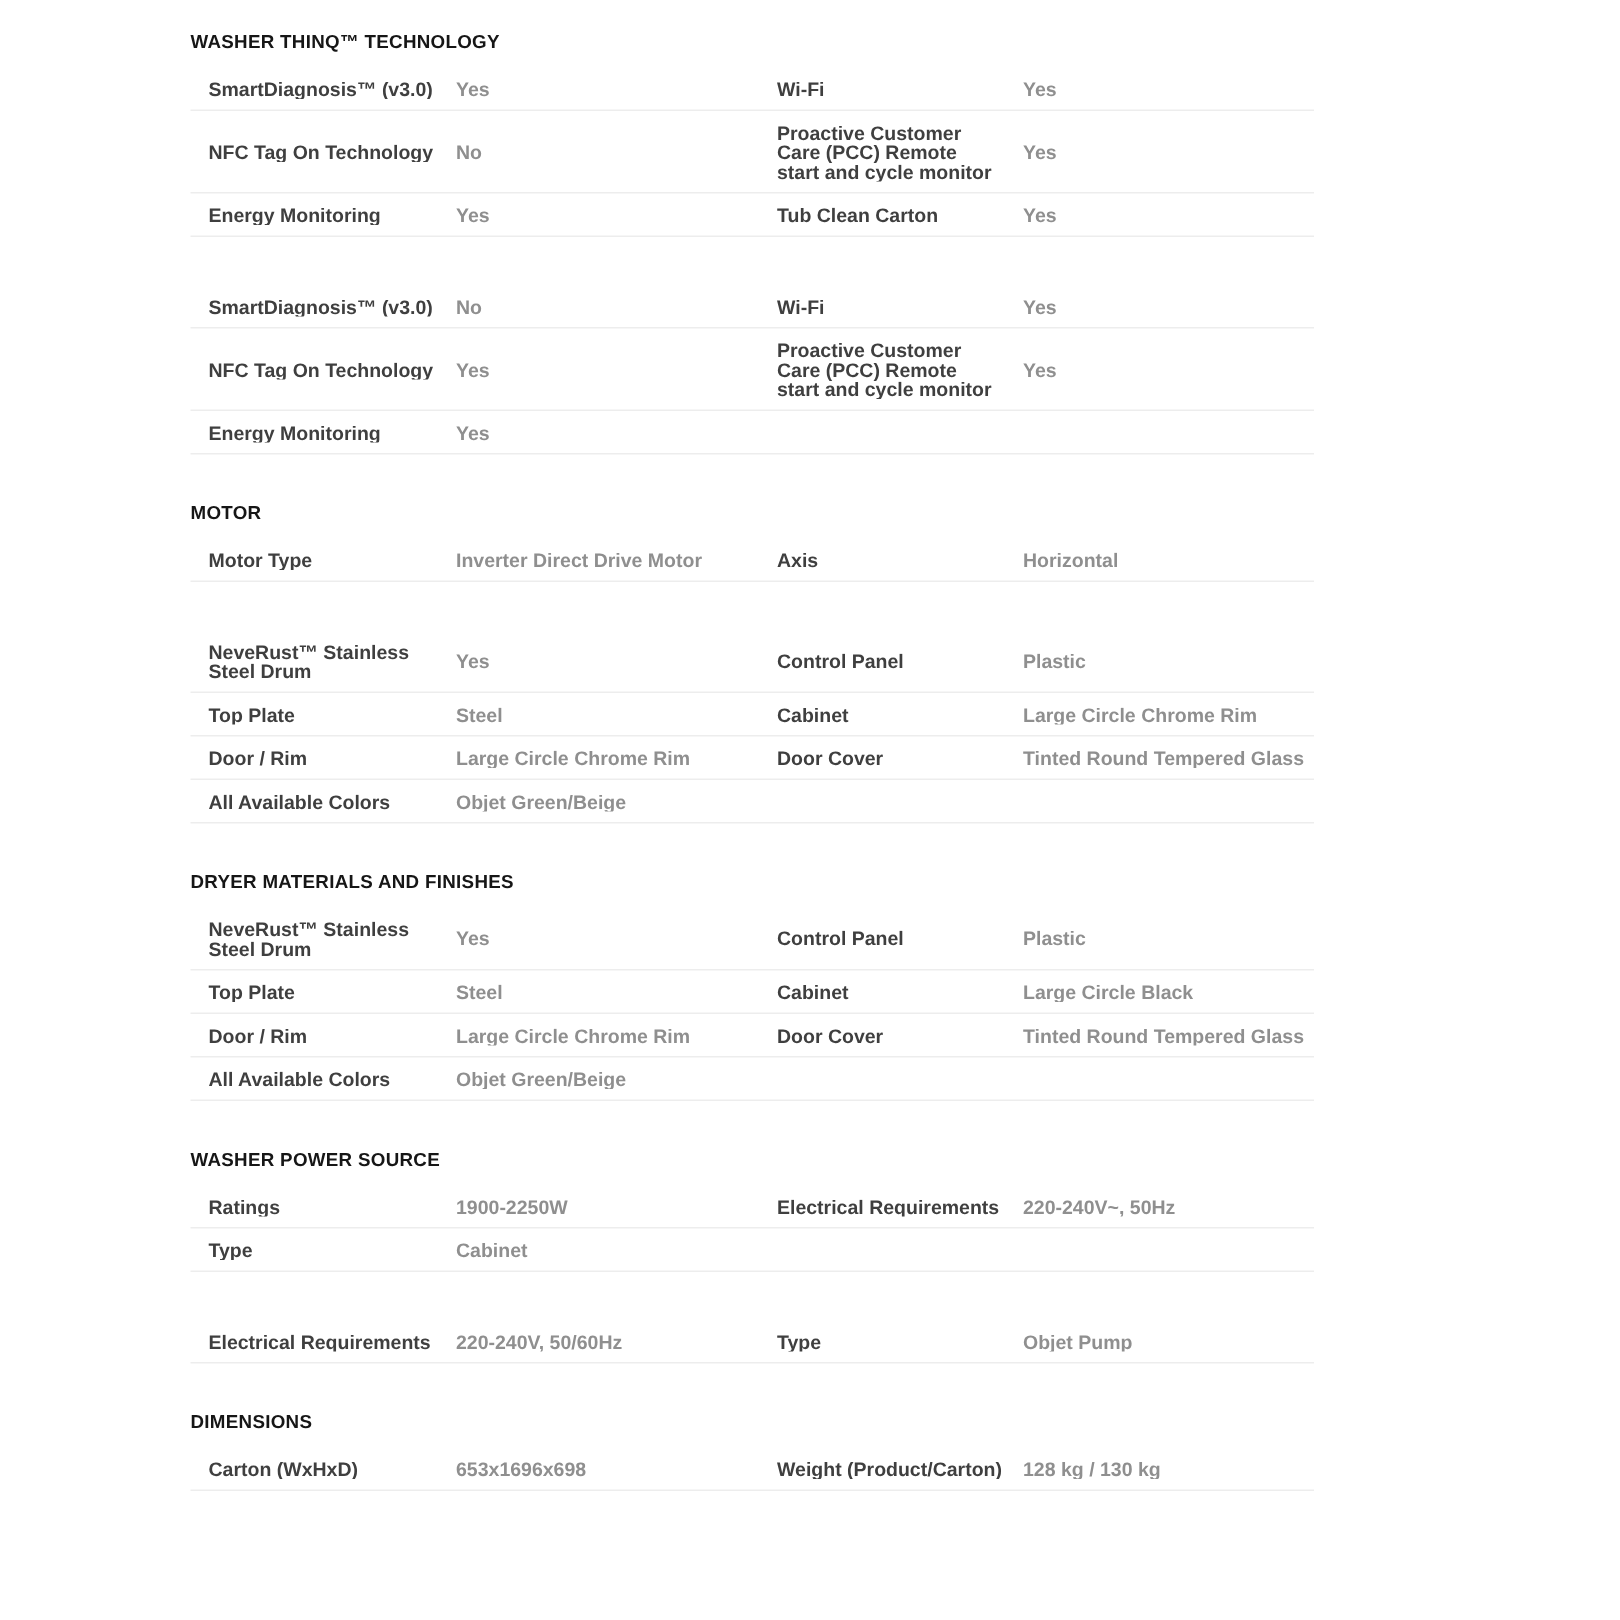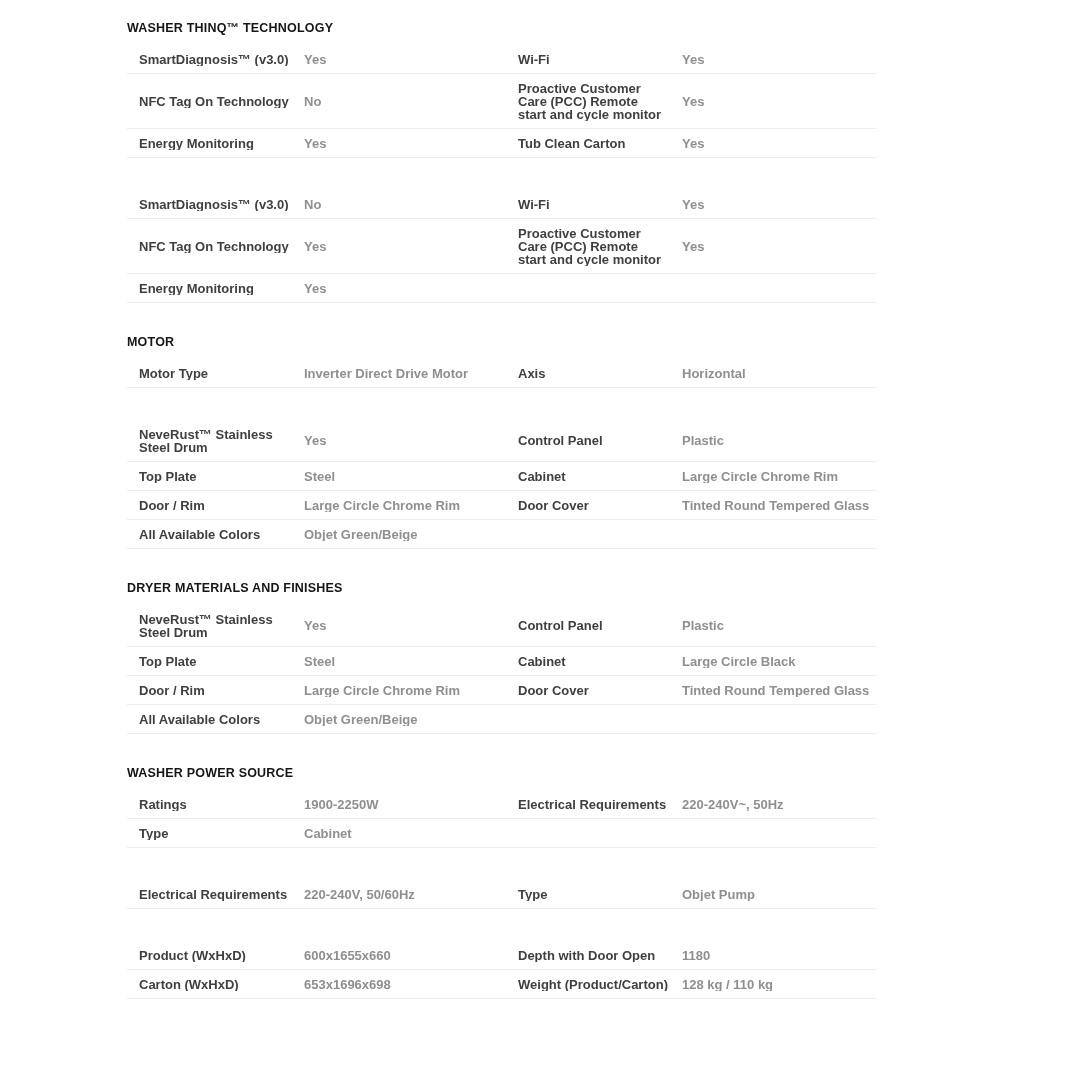--- a/index.html
+++ b/index.html
@@ -212,30 +212,25 @@
   <div class="spec-row">
     <div class="cell label l1">Electrical Requirements</div>
     <div class="cell value v1">220-240V, 50/60Hz</div>
     <div class="cell label l2">Type</div>
     <div class="cell value v2">Objet Pump</div>
   </div>
 </div>
   </section>
 
   <section class="spec-section">
-    <div class="rows">
-  <div class="spec-row">
-    <div class="cell label l1">Product (WxHxD)</div>
-    <div class="cell value v1">600x1655x660</div>
-    <div class="cell label l2">Depth with Door Open</div>
-    <div class="cell value v2">1180</div>
-  </div>
+    <h3 class="section-title">DIMENSIONS</h3>
+    <div class="rows">
 
   <div class="spec-row">
     <div class="cell label l1">Carton (WxHxD)</div>
     <div class="cell value v1">653x1696x698</div>
     <div class="cell label l2">Weight (Product/Carton)</div>
-    <div class="cell value v2">128 kg / 110 kg</div>
+    <div class="cell value v2">128 kg / 130 kg</div>
   </div>
 </div>
   </section>
 </div>
 </div>
 
 </body></html>

